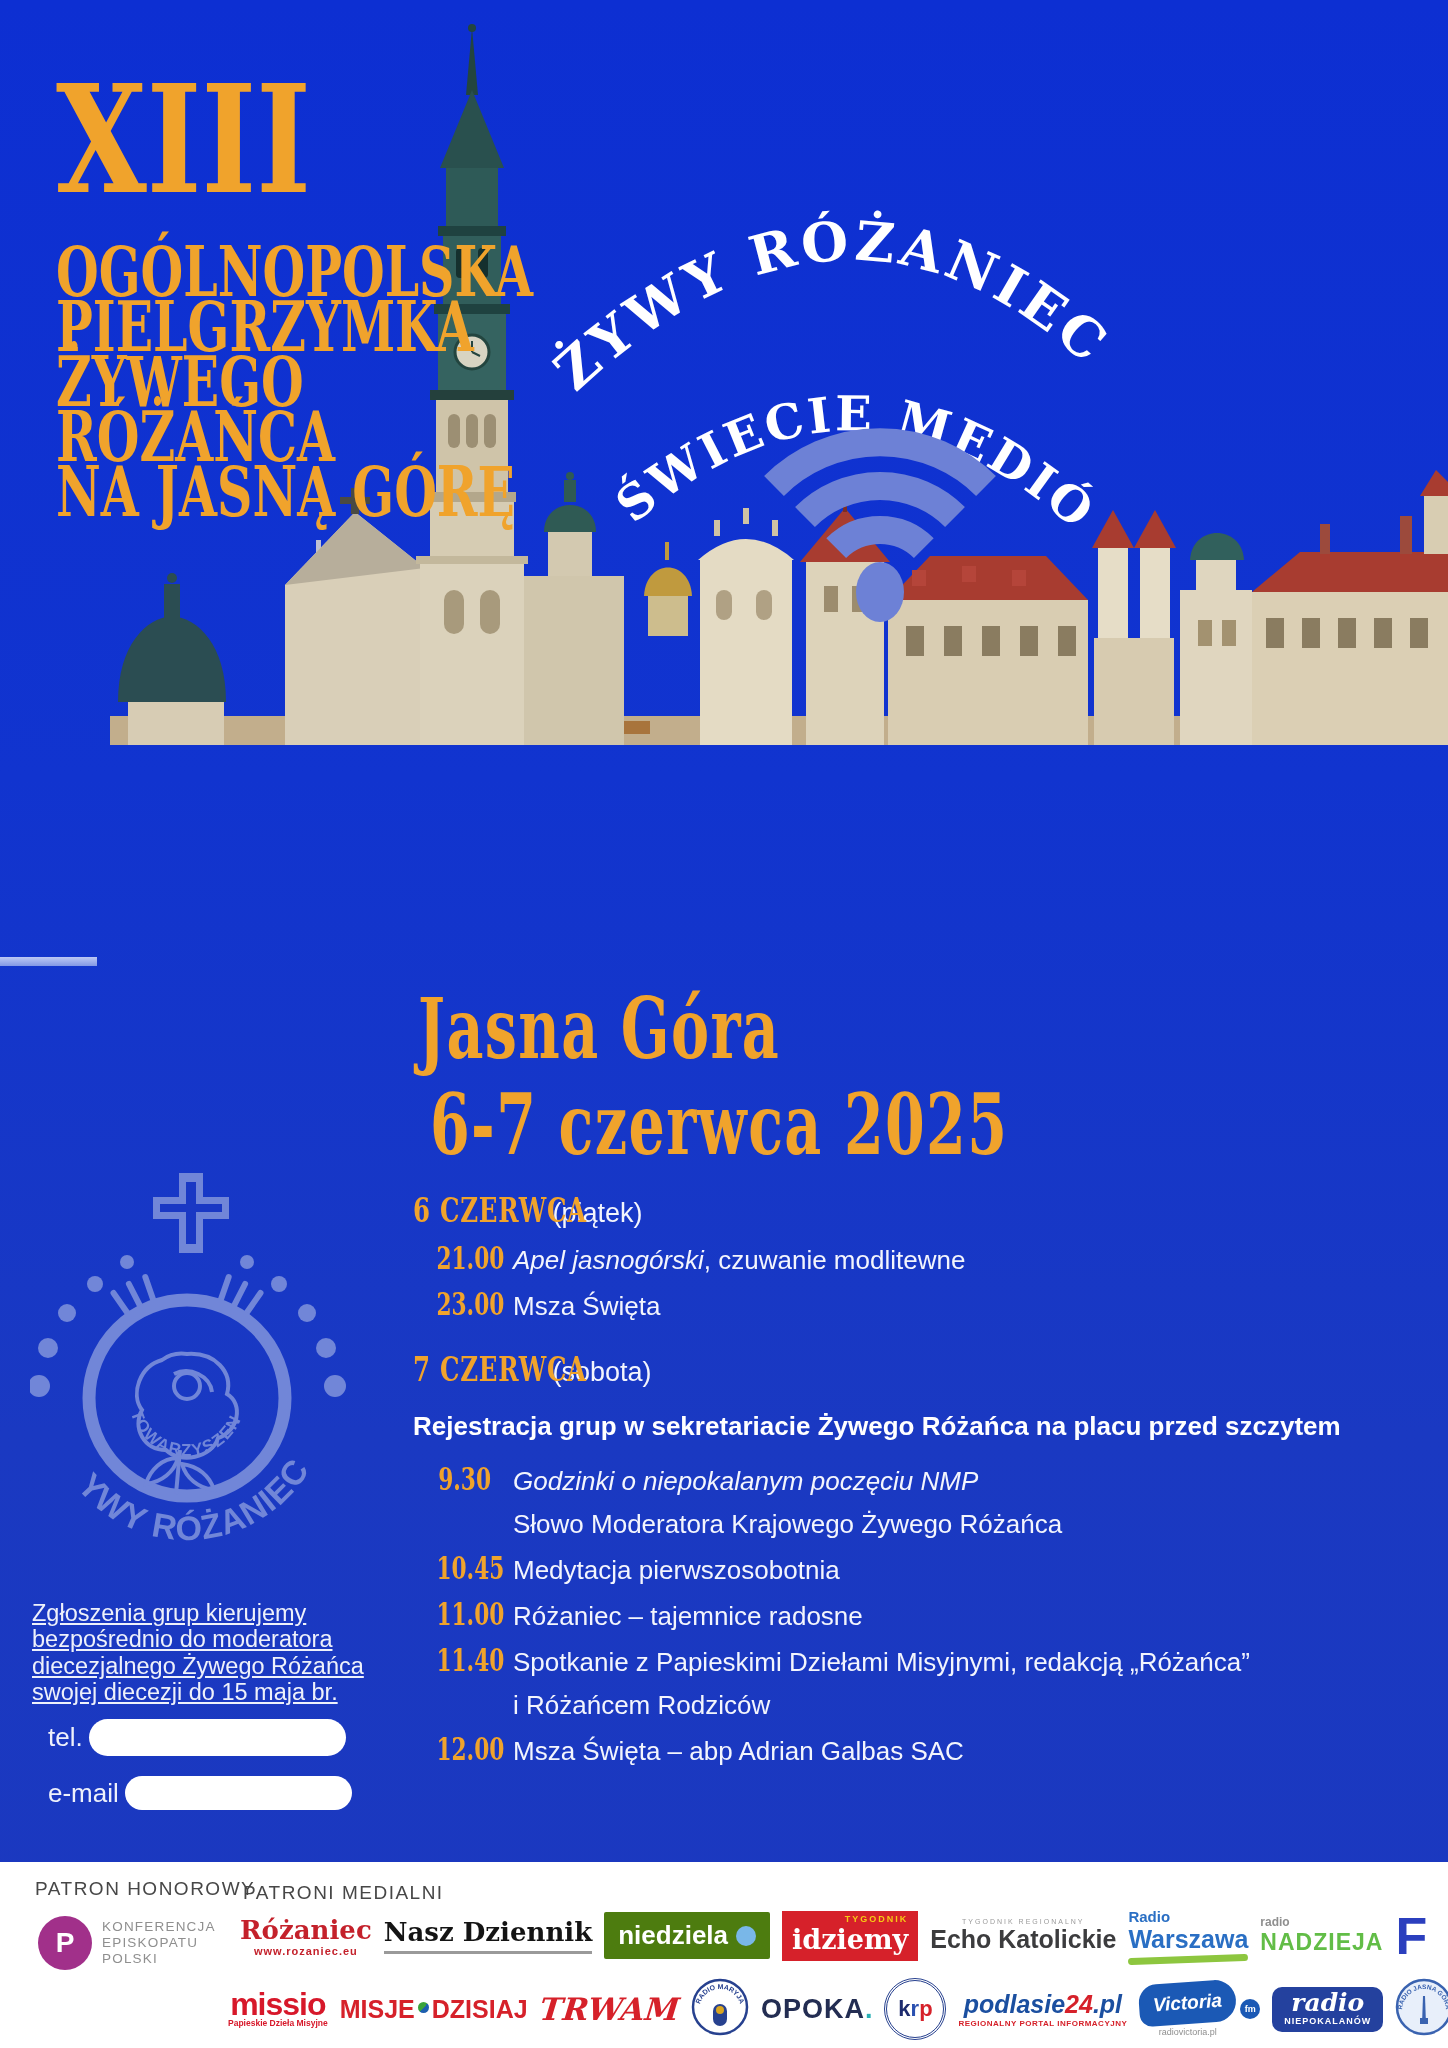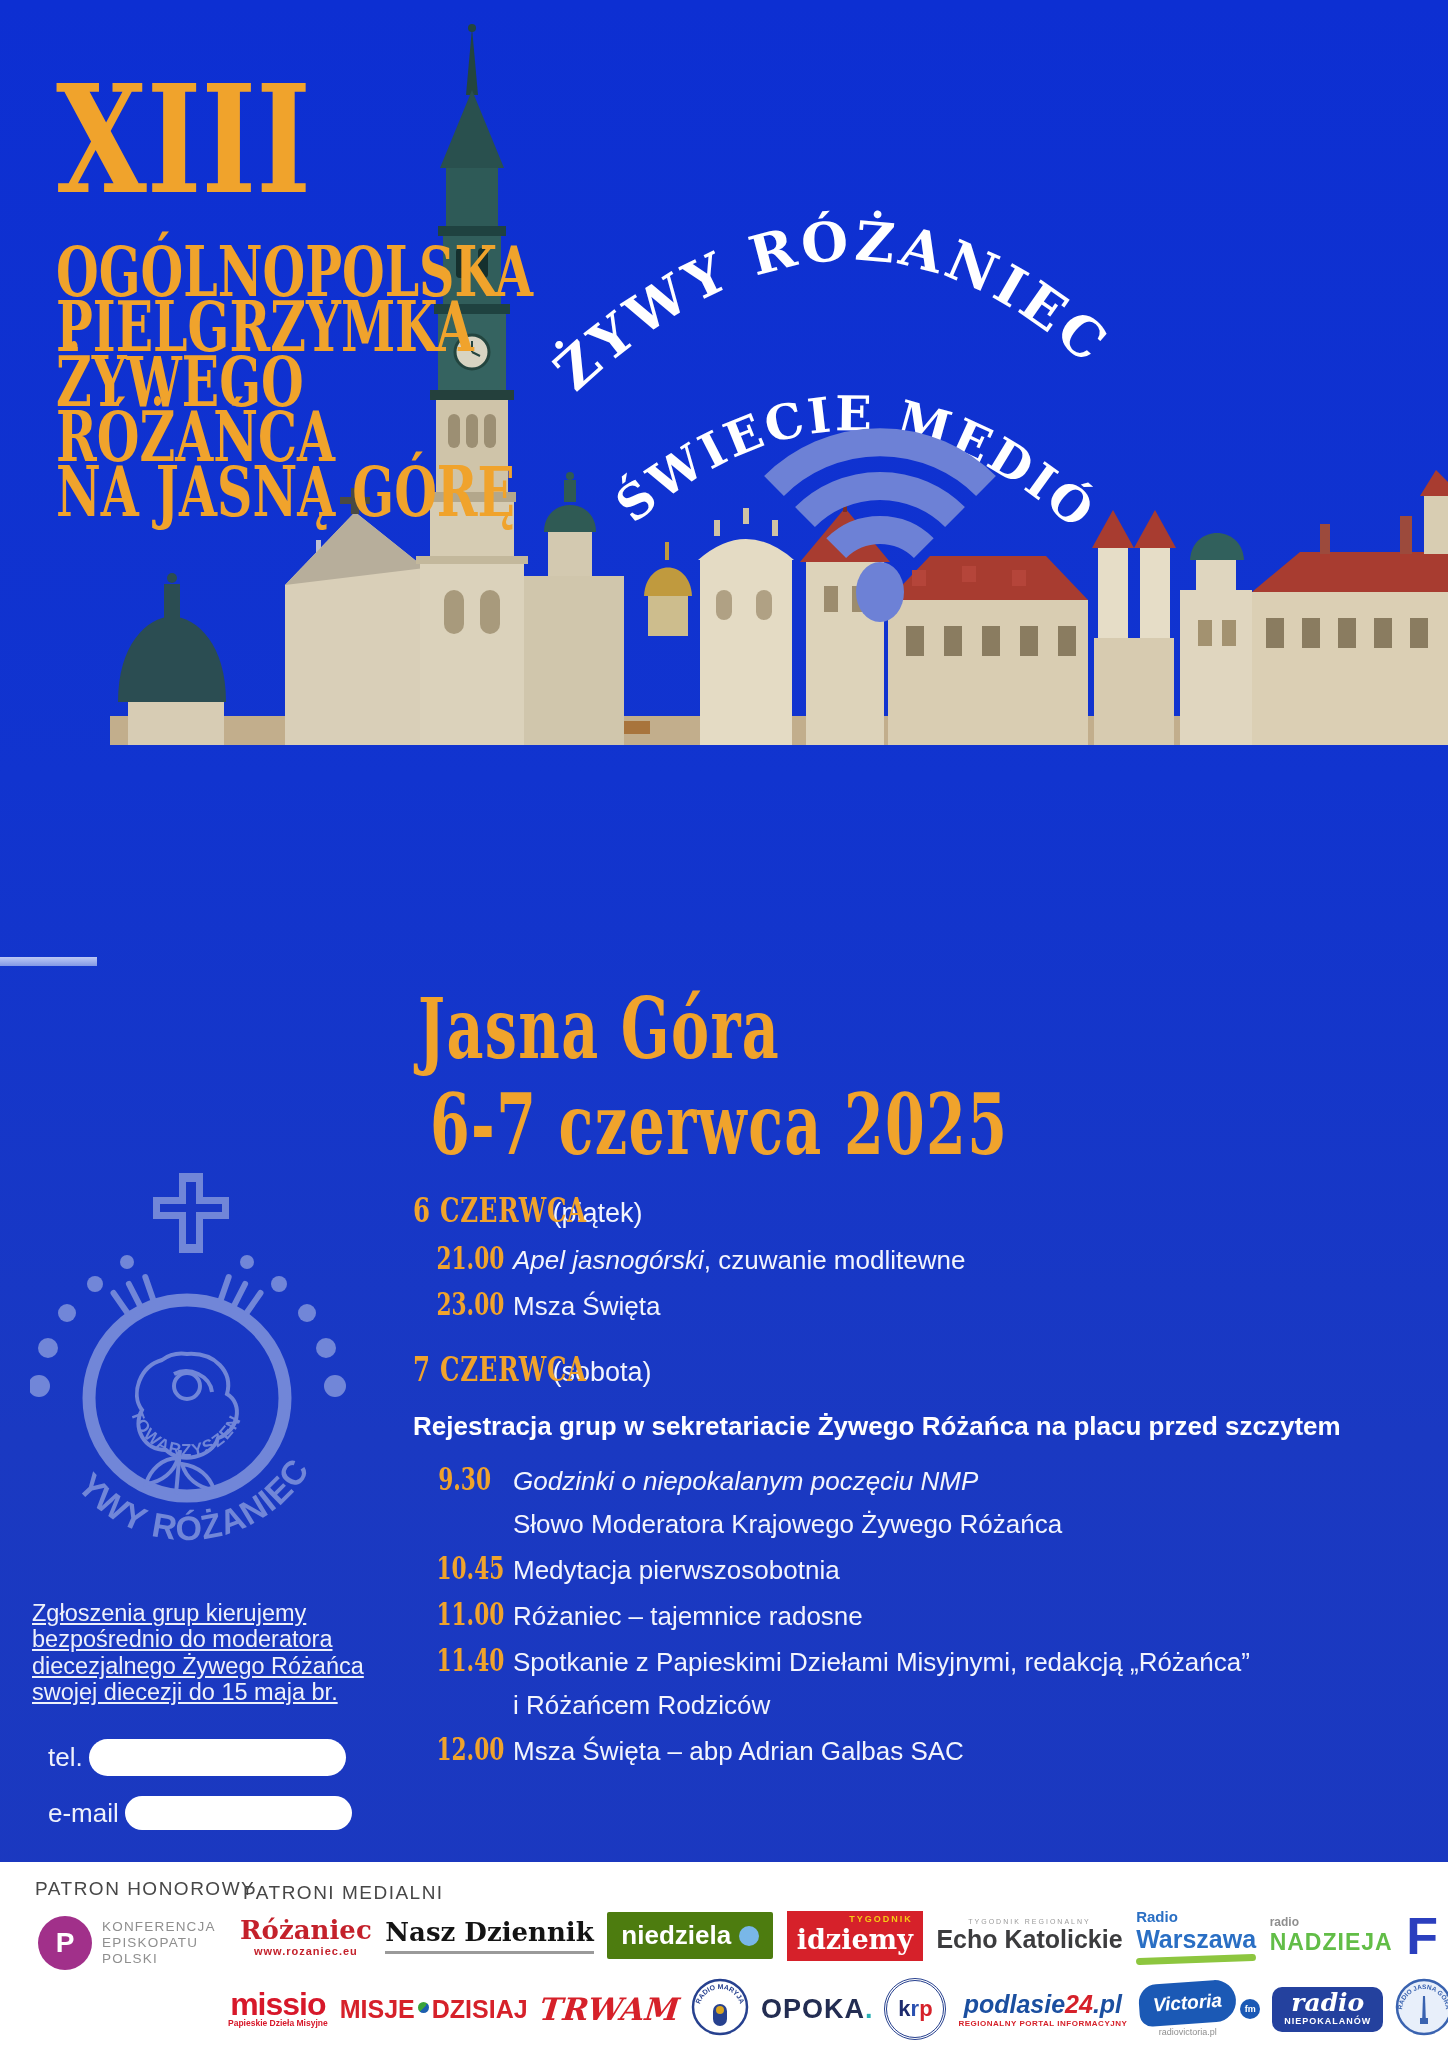--- a/index.html
+++ b/index.html
@@ -50,37 +50,37 @@
   .txt i{font-style:italic;}
   .note{font:700 26px/34px "Liberation Sans",sans-serif;color:#ffffff;margin:20px 0 18px 0;}
   .mt{margin-top:26px;}
   
   .emblem{position:absolute;left:30px;top:1158px;}
   .emblem text{fill:#7186d8;font-family:"Liberation Sans",sans-serif;font-weight:700;}
   
   .reg-note{position:absolute;left:32px;top:1600px;color:#eef1fb;
     font:400 23.5px/26.4px "Liberation Sans",sans-serif;text-decoration:underline;}
   .contact-row{position:absolute;left:48px;display:flex;align-items:center;gap:6px;
-    color:#eef1fb;font:400 26px "Liberation Sans",sans-serif;margin-top:20px;}
+    color:#eef1fb;font:400 26px "Liberation Sans",sans-serif;}
   .contact-tel{top:1719px;}
   .contact-email{top:1776px;}
   .pill{background:#ffffff;border-radius:19px;}
   .pill-tel{width:257px;height:37px;}
   .pill-email{width:227px;height:34px;}
   
   .footer{position:absolute;left:0;top:1862px;width:1448px;height:186px;background:#ffffff;}
   .f-head{position:absolute;color:#474747;font:400 19px "Liberation Sans",sans-serif;letter-spacing:1.5px;}
   .ph-head{left:35px;top:16px;}
   .pm-head{left:243px;top:20px;}
   .kep{position:absolute;left:38px;top:54px;display:flex;align-items:center;gap:10px;}
   .kep-circle{width:54px;height:54px;border-radius:50%;background:#a1308a;color:#fff;
     display:grid;place-items:center;font:700 28px "Liberation Sans",sans-serif;}
   .kep-text{color:#8f8f8f;font:400 13.5px/16px "Liberation Sans",sans-serif;letter-spacing:1.2px;}
   .lrow{position:absolute;display:flex;align-items:center;}
-  .lrow1{left:240px;top:46px;right:10px;gap:4px;justify-content:space-between;}
+  .lrow1{left:240px;top:46px;right:10px;gap:12px;justify-content:flex-start;}
   .lrow2{left:228px;top:116px;right:8px;gap:12px;justify-content:space-between;}
   .logo{flex:none;text-align:center;}
   .l-rozaniec .nm{color:#c4212b;font:700 26px "DejaVu Serif",serif;}
   .l-rozaniec .url{color:#c4212b;font:700 11px "Liberation Sans",sans-serif;letter-spacing:1px;}
   .l-nd{color:#141414;font:700 26px "DejaVu Serif",serif;border-bottom:3px solid #9a9a9a;padding-bottom:4px;}
   .l-niedziela{background:#4d7c0f;color:#fff;font:700 26px "Liberation Sans",sans-serif;
     padding:8px 14px;border-radius:2px;display:flex;align-items:center;gap:8px;}
   .nied-dot{width:20px;height:20px;border-radius:50%;background:#79b7e8;display:inline-block;}
   .l-idziemy{background:#d6212a;color:#fff;padding:3px 10px 6px 10px;}
   .l-idziemy .tyg{color:#f6c915;font:700 9px "Liberation Sans",sans-serif;letter-spacing:2px;text-align:right;}

